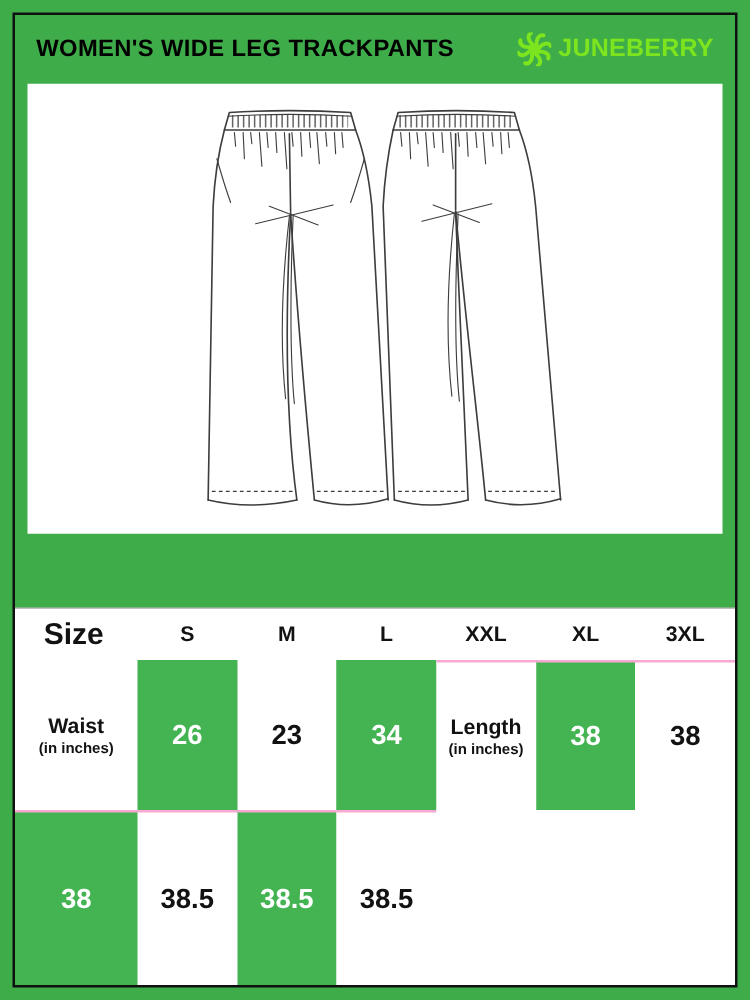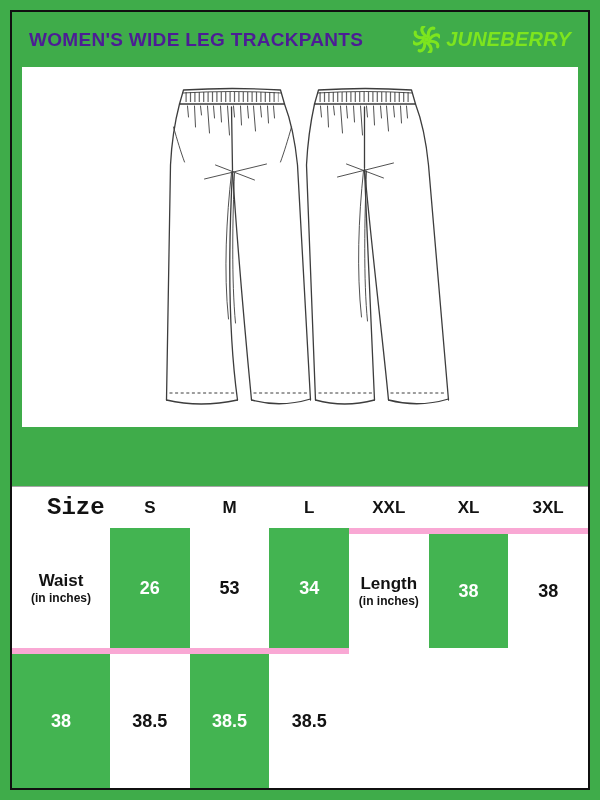--- a/index.html
+++ b/index.html
@@ -1,36 +1,36 @@
 <!DOCTYPE html>
 <html style="--green: #3FAC4A; --stripe: #43B451; --lime: #7DE51E; --ink: #121212; --paper: #FFFFFF; --sketch: #3D3D3D;"><head>
 <meta charset="utf-8">
 <style>
   html,body{margin:0;padding:0;}
   body{width:600px;height:800px;overflow:hidden;font-family:"Liberation Sans",sans-serif;}
   .poster{position:relative;width:600px;height:800px;background:var(--green,#3FAC4A);}
   .frame{position:absolute;inset:10px;border:2.5px solid #101010;display:flex;flex-direction:column;}
   .hdr{height:55px;flex:none;display:flex;align-items:center;justify-content:space-between;padding:0 17px;}
-  .title{color:#4c1d95;font-size:19px;font-weight:800;letter-spacing:.3px;white-space:nowrap;}
-  .brand{display:flex;align-items:center;gap:6px;font-style:italic;}
+  .title{color:#000000;font-size:19px;font-weight:800;letter-spacing:.3px;white-space:nowrap;}
+  .brand{display:flex;align-items:center;gap:6px;}
   .brand-name{color:var(--lime,#7DE51E);font-size:20px;font-weight:800;letter-spacing:.2px;}
   .art{flex:none;height:360px;margin:0 10px;background:var(--paper,#ffffff);}
   .art svg{display:block;width:100%;height:100%;}
   .gap{flex:none;height:59px;}
   .tbl{flex:1;background:var(--paper,#ffffff);border-top:1px solid rgba(0,0,0,.35);
        display:grid;grid-template-columns:98px repeat(6,1fr);grid-template-rows:41px 120px 1fr;}
   .cell{display:flex;align-items:center;justify-content:center;color:var(--ink,#121212);}
-  .corner{justify-content:flex-start;padding-left:35px;font-size:24px;font-weight:700;font-family:Liberation Mono, monospace;}
+  .corner{justify-content:flex-start;padding-left:23px;font-size:24px;font-weight:700;}
   .colh{font-size:17px;font-weight:700;}
   .rowlab{flex-direction:column;line-height:1.2;}
   .rowlab .lab{font-size:17px;font-weight:700;text-align:center;}
   .rowlab .sub{font-size:12px;font-weight:700;}
-  .val{font-size:18px;font-weight:700;}
+  .val{font-size:22px;font-weight:700;}
   .hl{background:var(--stripe,#43B451);color:#ffffff;}
-  .r2{border-top:6px solid #f9a8d4;}
+  .r2{border-top:2px solid #f9a8d4;}
   
   .sk{fill:none;stroke:var(--sketch,#3D3D3D);stroke-width:1.3;stroke-linecap:round;stroke-linejoin:round;}
   .skf{fill:#ffffff;stroke:var(--sketch,#3D3D3D);stroke-width:1.3;stroke-linejoin:round;}
   .thin{fill:none;stroke:var(--sketch,#3D3D3D);stroke-width:.9;stroke-linecap:round;}
   .elastic{fill:none;stroke:var(--sketch,#3D3D3D);stroke-width:10;stroke-dasharray:1.2 3.2;opacity:.8;}
   .dash{fill:none;stroke:var(--sketch,#3D3D3D);stroke-width:1;stroke-dasharray:3 2.6;}
   .blade{fill:none;stroke:var(--lime,#7DE51E);stroke-width:3;stroke-linecap:round;}
   .bladec{fill:var(--lime,#7DE51E);}
 </style>
 </head>
@@ -116,21 +116,21 @@
       <div class="cell colh">L</div>
       <div class="cell colh">XXL</div>
       <div class="cell colh">XL</div>
       <div class="cell colh">3XL</div>
 
       <div class="cell rowlab">
         <span class="lab">Waist</span>
         <span class="sub">(in inches)</span>
       </div>
       <div class="cell val hl">26</div>
-      <div class="cell val">53</div>
+      <div class="cell val">23</div>
       <div class="cell val hl">34</div>
 
       <div class="cell rowlab r2">
         <span class="lab">Length</span>
         <span class="sub">(in inches)</span>
       </div>
       <div class="cell val hl r2">38</div>
       <div class="cell val r2">38</div>
       <div class="cell val hl r2">38</div>
       <div class="cell val r2">38.5</div>

